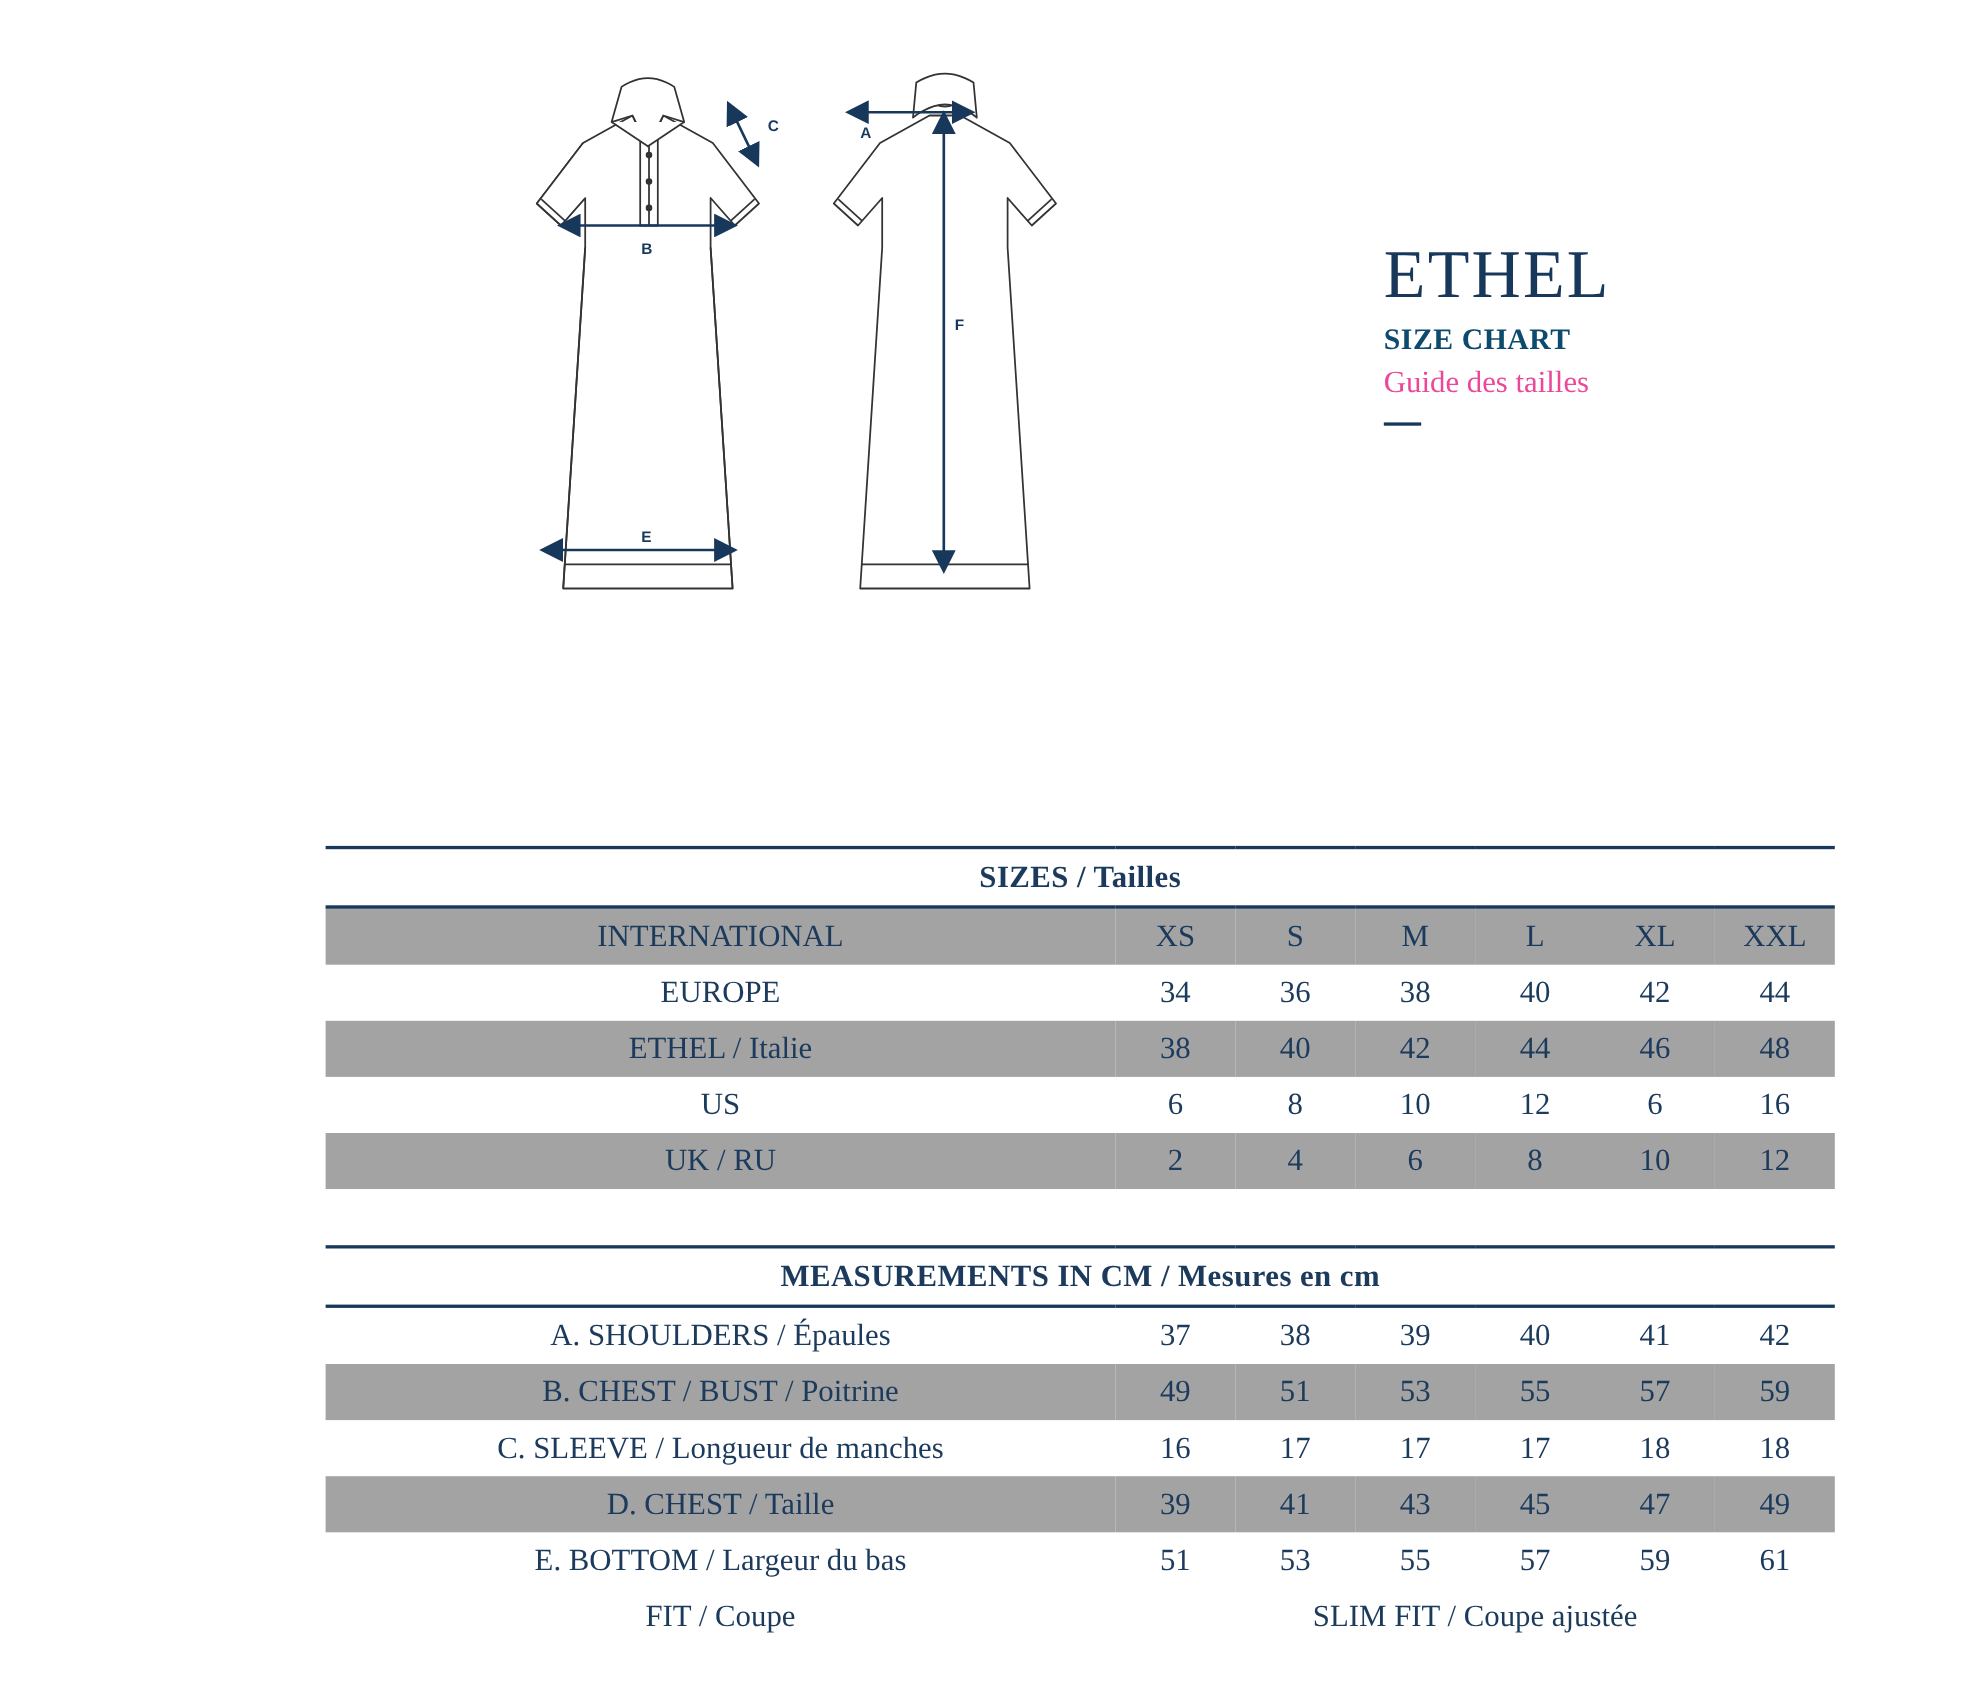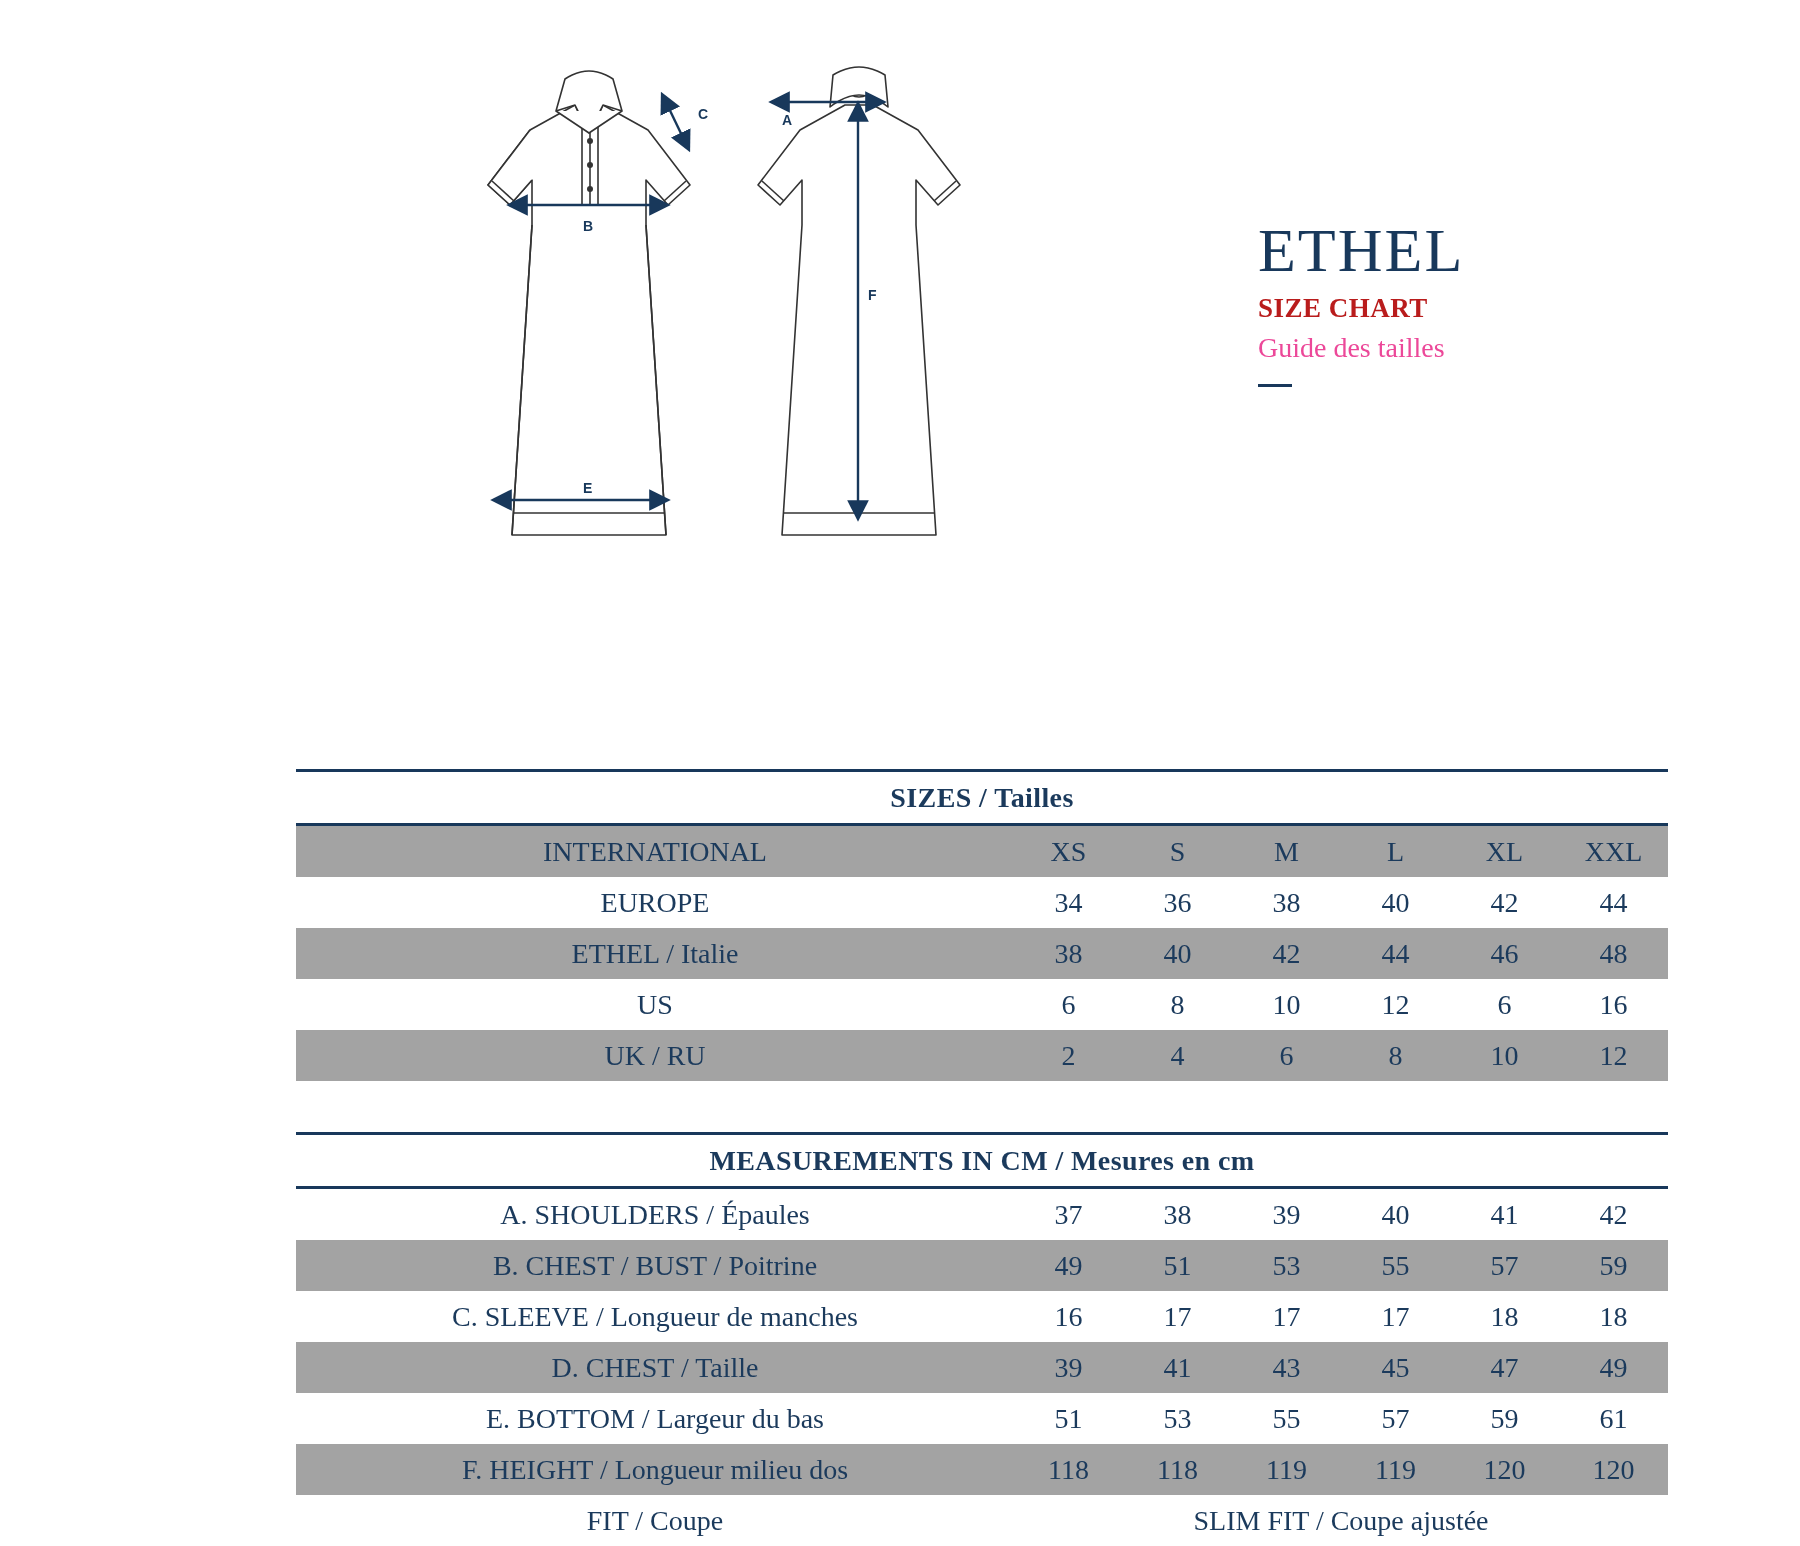--- a/index.html
+++ b/index.html
@@ -48,21 +48,21 @@
     letter-spacing: 2px;
     color: #18385b;
     font-weight: normal;
     line-height: 1.05;
     margin: 0;
   }
   .brand-sub {
     font-family: "Liberation Serif", serif;
     font-size: 27px;
     font-weight: bold;
-    color: #b91c1c;
+    color: #0c4a6e;
     margin: 10px 0 0 0;
     letter-spacing: 0.5px;
   }
   .brand-sub-fr {
     font-family: "Liberation Serif", serif;
     font-size: 28px;
     color: #ec4899;
     margin: 8px 0 0 0;
   }
   .brand-rule {
@@ -324,29 +324,20 @@
         </tr>
         <tr>
           <td class="label-cell">E. BOTTOM / Largeur du bas</td>
           <td>51</td>
           <td>53</td>
           <td>55</td>
           <td>57</td>
           <td>59</td>
           <td>61</td>
         </tr>
-        <tr class="rowshade">
-          <td class="label-cell">F. HEIGHT / Longueur milieu dos</td>
-          <td>118</td>
-          <td>118</td>
-          <td>119</td>
-          <td>119</td>
-          <td>120</td>
-          <td>120</td>
-        </tr>
         <tr class="fit-row">
           <td class="label-cell">FIT / Coupe</td>
           <td colspan="6">SLIM FIT / Coupe ajustée</td>
         </tr>
       </tbody>
     </table>
   </div>
 
 </div>
 

